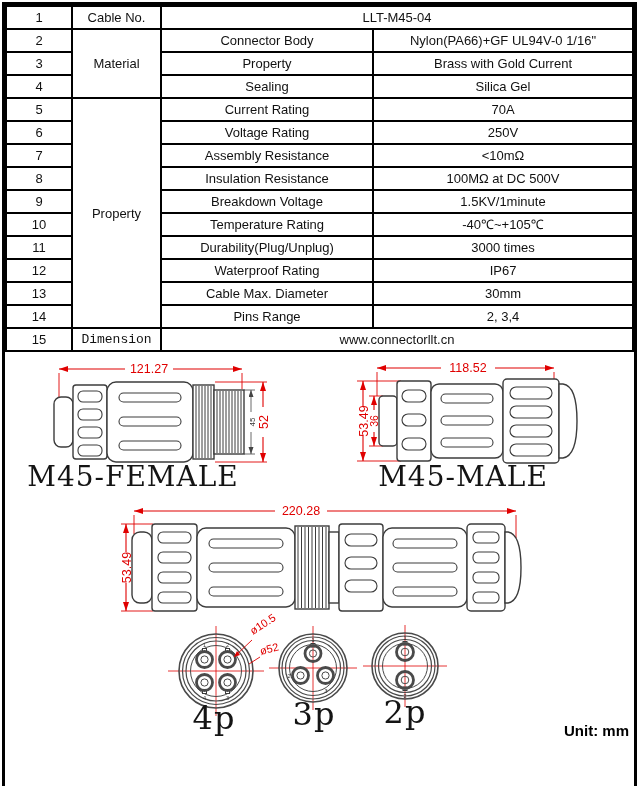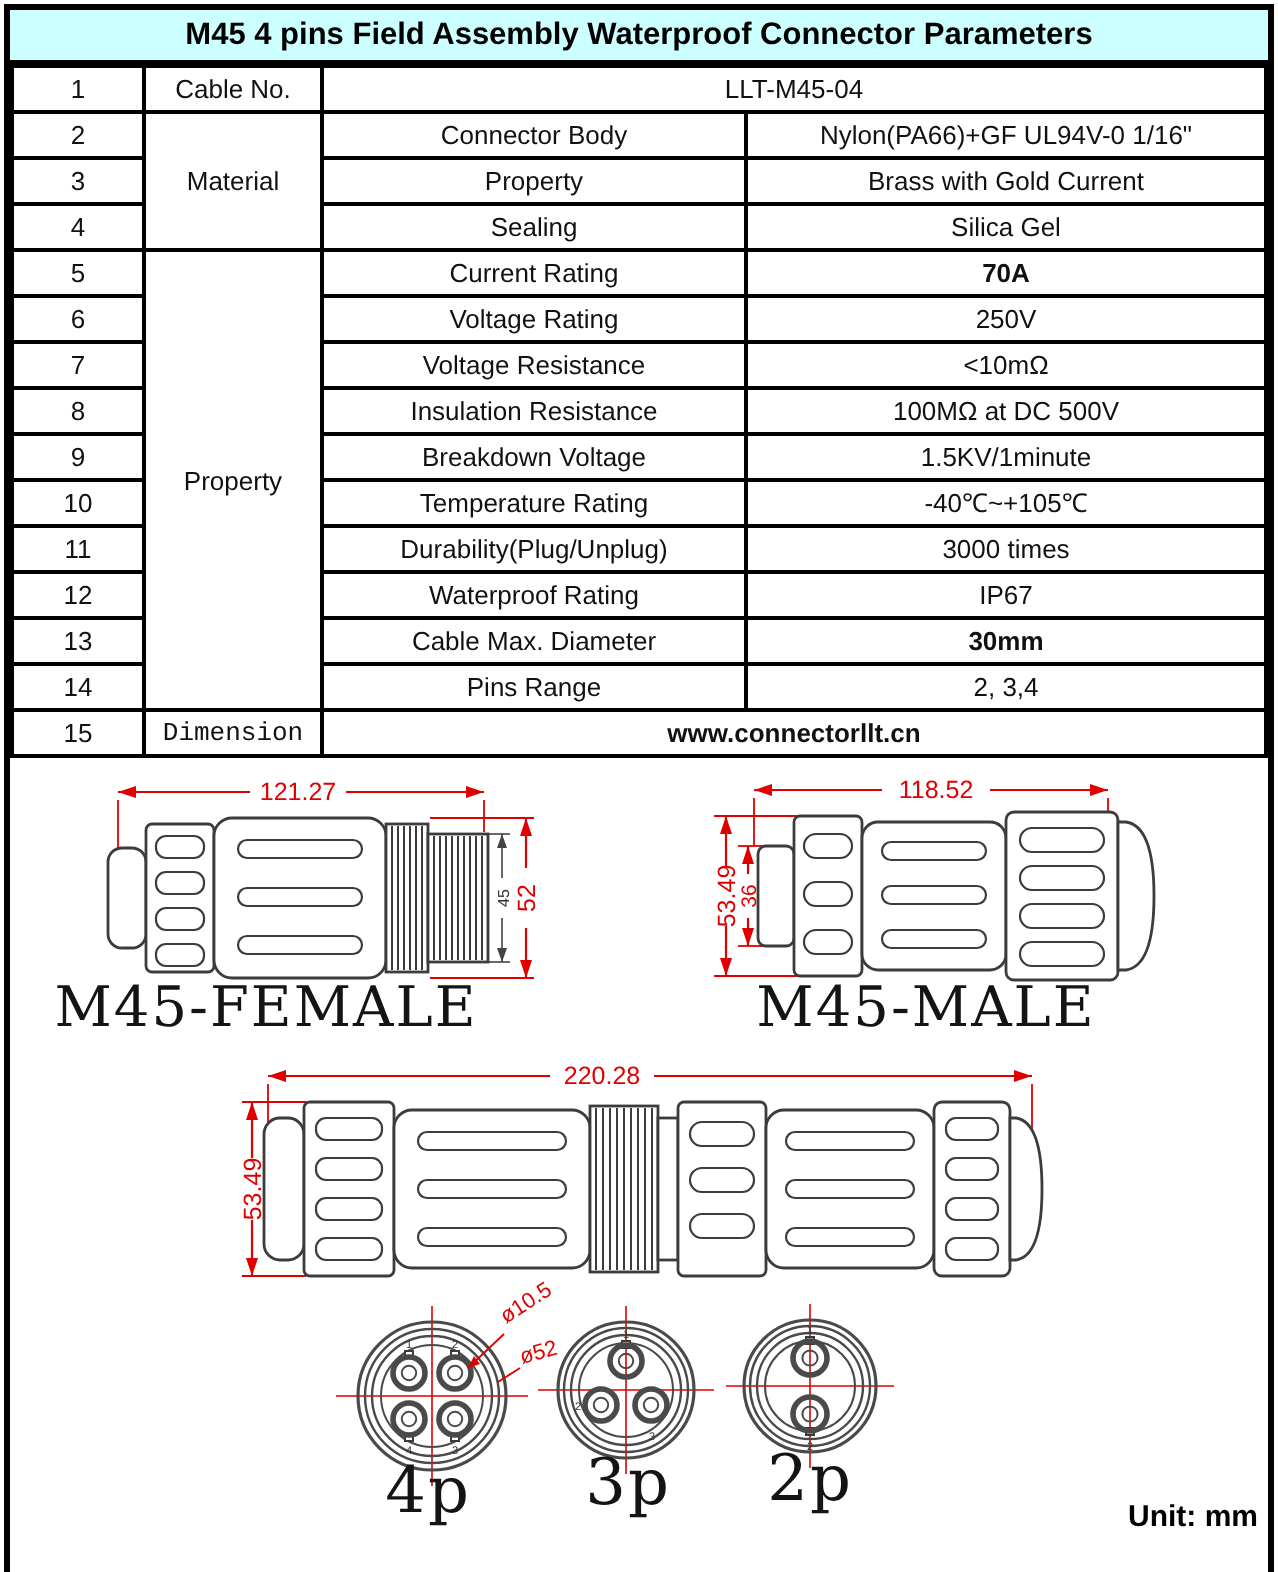--- a/index.html
+++ b/index.html
@@ -4,21 +4,21 @@
 <style>
   html,body{margin:0;padding:0;width:639px;height:786px;background:#fff;overflow:hidden;
     font-family:"Liberation Sans",sans-serif;}
   .sheet{position:absolute;left:2px;top:2px;width:629px;height:800px;border:3px solid #000;background:#fff;}
   .title-bar{height:25px;background:#ccffff;border-bottom:2px solid #000;display:flex;
     align-items:center;justify-content:center;font-size:15.5px;font-weight:bold;color:#000;}
   table.spec{width:100%;border-collapse:collapse;table-layout:fixed;}
   table.spec td{border:2px solid #000;height:21px;line-height:21px;font-size:13px;color:#111;
     text-align:center;padding:0;overflow:hidden;white-space:nowrap;}
   td.group-left{text-align:left;padding-left:14px;font-family:Liberation Mono, monospace;}
-  .blue{color:#0000dd;font-weight:bold;}
+  .blue{color:#0000dd;font-weight:normal;}
   .drawing-area{position:relative;height:458px;}
   .drawing-area svg{position:absolute;left:0;top:0;}
   .partial-row{position:relative;border-top:3px solid #000;height:10px;}
   .pr-div{position:absolute;left:66px;top:0;width:2px;height:10px;background:#000;}
 
   
   .dim line{stroke:#e00000;stroke-width:0.9;}
   .dim line.dl{stroke-width:1.1;}
   .dimtxt{fill:#e00000;font-size:12.5px;text-anchor:middle;font-family:"Liberation Sans",sans-serif;}
   .dimtxtS{fill:#333;font-size:8px;text-anchor:middle;font-family:"Liberation Sans",sans-serif;}
@@ -36,21 +36,20 @@
   .pin-num{font-size:5.5px;fill:#333;text-anchor:middle;font-family:"Liberation Sans",sans-serif;}
   .callout{fill:#e00000;font-size:11px;font-family:"Liberation Sans",sans-serif;}
   .callout-line{stroke:#e00000;stroke-width:0.9;}
   .unit{font-size:15px;font-weight:bold;fill:#000;font-family:"Liberation Sans",sans-serif;text-anchor:end;}
 </style>
 </head>
 <body>
 
 <div class="sheet">
 
-  <div class="title-bar">M45 4 pins Field Assembly Waterproof Connector Parameters</div>
 
   <table class="spec">
     <colgroup>
         <col style="width:66px">
         <col style="width:89px">
         <col style="width:212px">
         <col>
       </colgroup>
     <tbody>
       <tr>
@@ -80,21 +79,21 @@
         <td>Current Rating</td>
         <td class="blue">70A</td>
       </tr>
       <tr>
         <td>6</td>
         <td>Voltage Rating</td>
         <td>250V</td>
       </tr>
       <tr>
         <td>7</td>
-        <td>Voltage Resistance</td>
+        <td>Assembly Resistance</td>
         <td>&lt;10mΩ</td>
       </tr>
       <tr>
         <td>8</td>
         <td>Insulation Resistance</td>
         <td>100MΩ at DC 500V</td>
       </tr>
       <tr>
         <td>9</td>
         <td>Breakdown Voltage</td>

